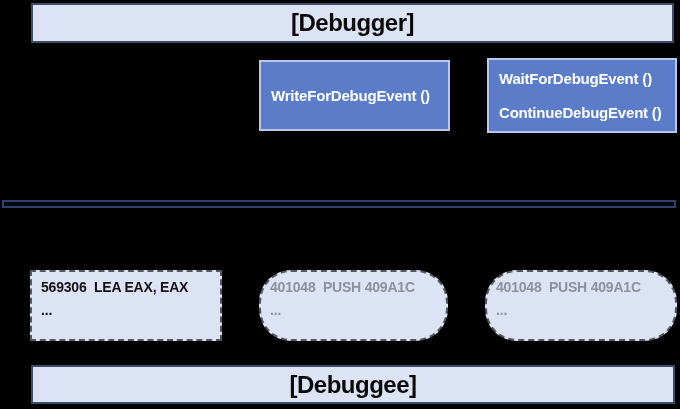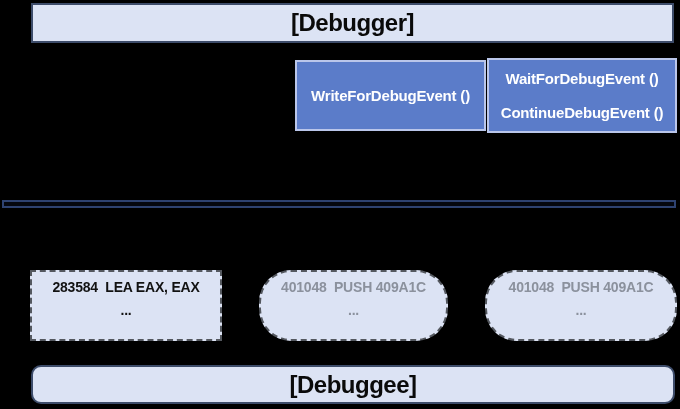--- a/index.html
+++ b/index.html
@@ -20,51 +20,50 @@
   *{margin:0;padding:0;box-sizing:border-box;}
   html,body{width:680px;height:409px;overflow:hidden;}
   body{
     background:var(--background);
     font-family:"Liberation Sans", sans-serif;
   }
   .stage{
     position:relative;
     width:680px;height:409px;
     background:var(--background);
-    text-align:center;
   }
   .endpoint-bar{
     position:absolute;
     background:var(--panel_fill);
     border:2px solid var(--panel_border);
     display:flex;align-items:center;justify-content:center;
   }
   .endpoint-bar .endpoint-label{
     font-weight:bold;
     font-size:24px;
     color:var(--panel_text);
     letter-spacing:-0.5px;
   }
   .bar-top{left:31px;top:3px;width:643px;height:40px;}
-  .bar-bottom{left:31px;top:365px;width:644px;height:39px;border-radius:10px;}
+  .bar-bottom{left:31px;top:365px;width:644px;height:39px;}
   .api-box{
     position:absolute;
     background:var(--api_fill);
     border:2px solid var(--api_border);
     color:var(--api_text);
     font-weight:bold;
     font-size:15px;
     display:flex;
     flex-direction:column;
     justify-content:center;
     padding:8px 10px;
   }
   .api-box.two-line{justify-content:space-between;padding:10px 10px;}
   .api-line{white-space:pre;letter-spacing:-0.2px;}
-  .box-a{left:259px;top:60px;width:191px;height:71px;margin-left:36px;}
+  .box-a{left:259px;top:60px;width:191px;height:71px;}
   .box-b{left:487px;top:58px;width:190px;height:75px;}
   .divider{
     position:absolute;
     left:2px;top:200px;width:674px;height:8px;
     background:var(--divider_fill);
     border:2px solid var(--divider_border);
   }
   .code-box{
     position:absolute;
     background:var(--code_fill);
@@ -96,21 +95,21 @@
   </div>
 
   <div class="api-box box-b two-line">
     <div class="api-line">WaitForDebugEvent ()</div>
     <div class="api-line">ContinueDebugEvent ()</div>
   </div>
 
   <div class="divider"></div>
 
   <div class="code-box code-1 active">
-    <div class="code-line">283584  LEA EAX, EAX</div>
+    <div class="code-line">569306  LEA EAX, EAX</div>
     <div class="code-line">...</div>
   </div>
 
   <div class="code-box code-2 dimmed">
     <div class="code-line">401048  PUSH 409A1C</div>
     <div class="code-line">...</div>
   </div>
 
   <div class="code-box code-3 dimmed">
     <div class="code-line">401048  PUSH 409A1C</div>

